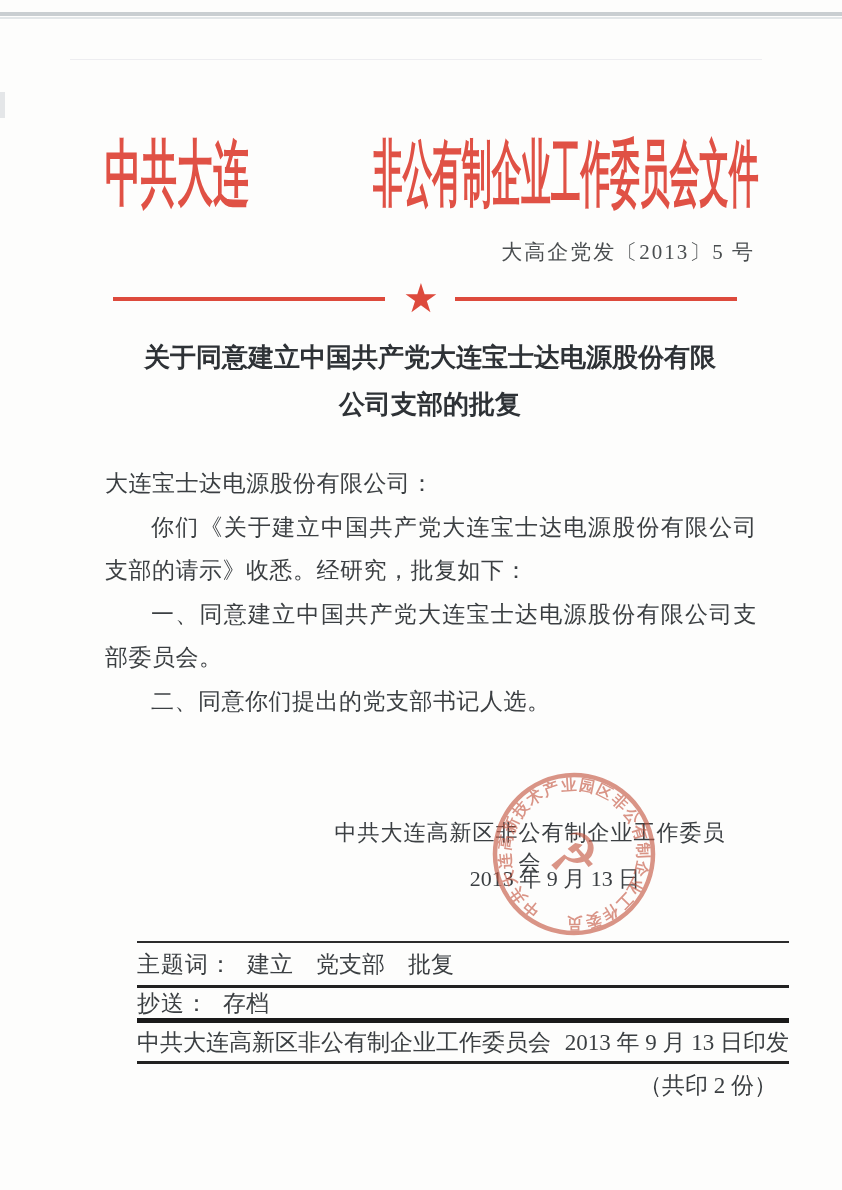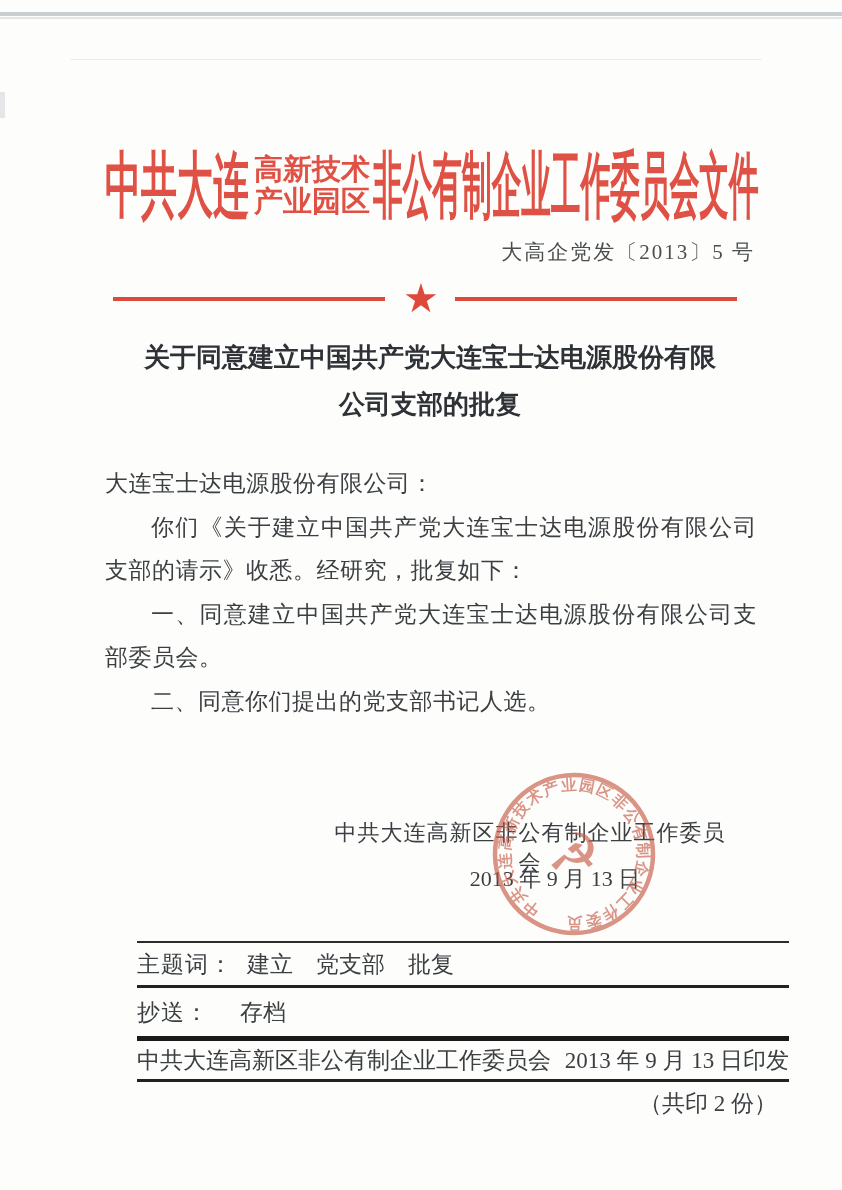--- a/index.html
+++ b/index.html
@@ -12,21 +12,21 @@
     font-family:"Liberation Serif", serif;
     color:#3b3f42;
   }
   
   .scan-band   { position:absolute; left:0; right:0; top:12px; height:4px; background:#c9ced1; }
   .scan-band2  { position:absolute; left:0; right:0; top:17px; height:2px; background:#e2e6e8; }
   .scan-faint  { position:absolute; left:70px; right:80px; top:59px; height:1px; background:#ededf0; }
   .scan-mark   { position:absolute; left:0; top:92px; width:5px; height:26px; background:#e4e6e8; }
 
   
-  .org-header { position:absolute; left:105px; top:128px; width:652px; height:92px; color:#e05145;margin-top:12px; }
+  .org-header { position:absolute; left:105px; top:128px; width:652px; height:92px; color:#e05145; }
   .org-big {
     position:absolute; top:6px;
     font-family:"Liberation Serif", serif;
     font-weight:bold; font-size:72px; line-height:80px;
     white-space:nowrap; transform-origin:left center;
   }
   .org-prefix { left:0; transform:scaleX(0.50); }
   .org-suffix { left:268px; transform:scaleX(0.412); }
   .org-stack  {
     position:absolute; left:148px; top:13px; width:118px;
@@ -72,42 +72,38 @@
           z-index:2; opacity:0.62; transform:rotate(10deg); }
 
   
   .footer { position:absolute; left:105px; top:941px; width:652px; font-size:23px;margin-left:32px; }
   .hr1 { height:2px; background:#2c2c2c; }
   .hr2 { height:3px; background:#222; }
   .hr3 { height:5px; background:#1a1a1a; }
   .hr4 { height:3px; background:#222; }
   .f-row { display:flex; align-items:center; }
   .row-subject { height:42px; }
-  .row-cc      { height:48px;gap:17px; }
+  .row-cc      { height:30px; }
   .row-issuer  { height:38px; justify-content:space-between; }
   .row-copies  { height:42px; justify-content:flex-end; padding-right:12px; }
   .subject-terms { margin-left:14px;text-align:center; }
   .label { letter-spacing:1px; }
 </style>
 </head>
 <body>
 
 <div class="page">
 
   <div class="scan-band"></div>
   <div class="scan-band2"></div>
   <div class="scan-faint"></div>
   <div class="scan-mark"></div>
 
   <div class="org-header">
     <div class="org-big org-prefix">中共大连</div>
-    <div class="org-stack">
-      <div>高新技术</div>
-      <div>产业园区</div>
-    </div>
     <div class="org-big org-suffix">非公有制企业工作委员会文件</div>
   </div>
 
   <div class="doc-number">大高企党发〔2013〕5 号</div>
 
   <div class="rule-star">
     <div class="rule-seg seg-left"></div>
     <div class="star">★</div>
     <div class="rule-seg seg-right"></div>
   </div>

